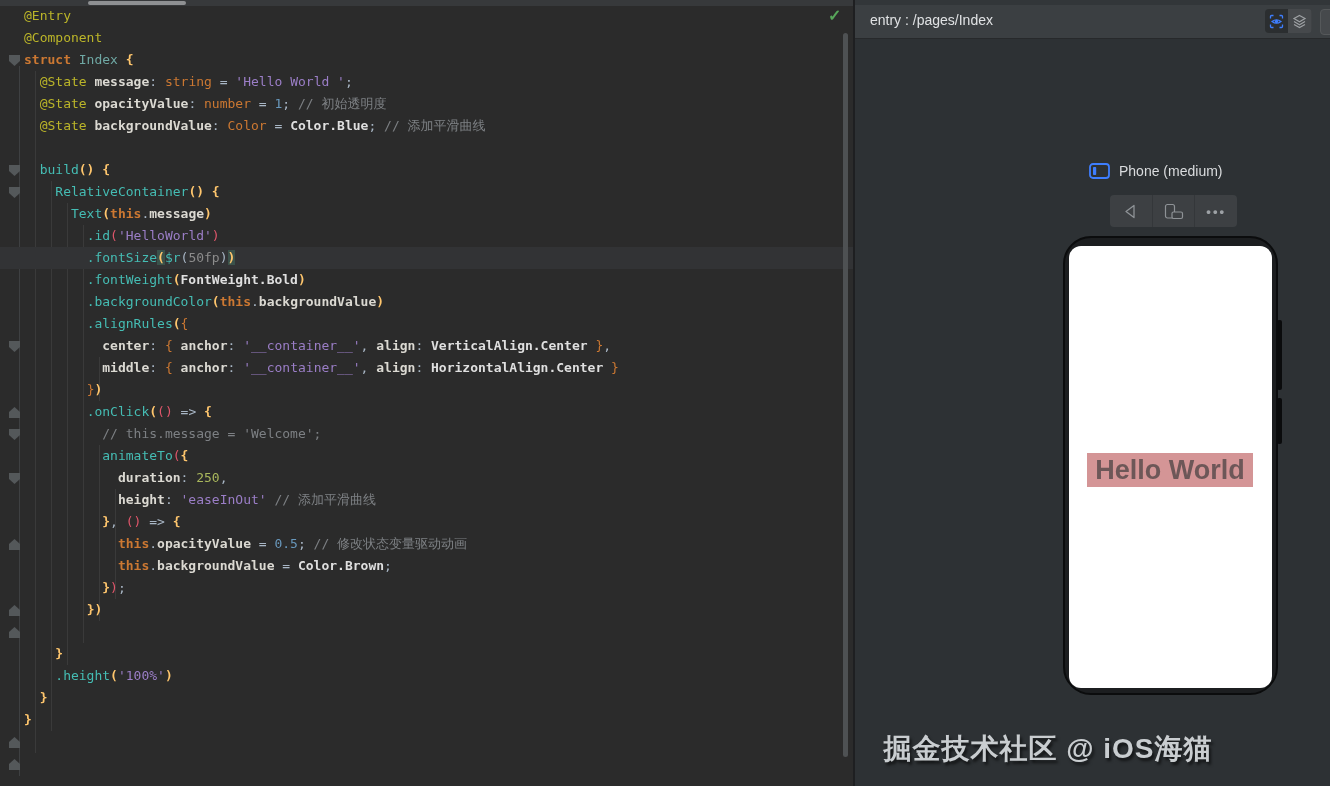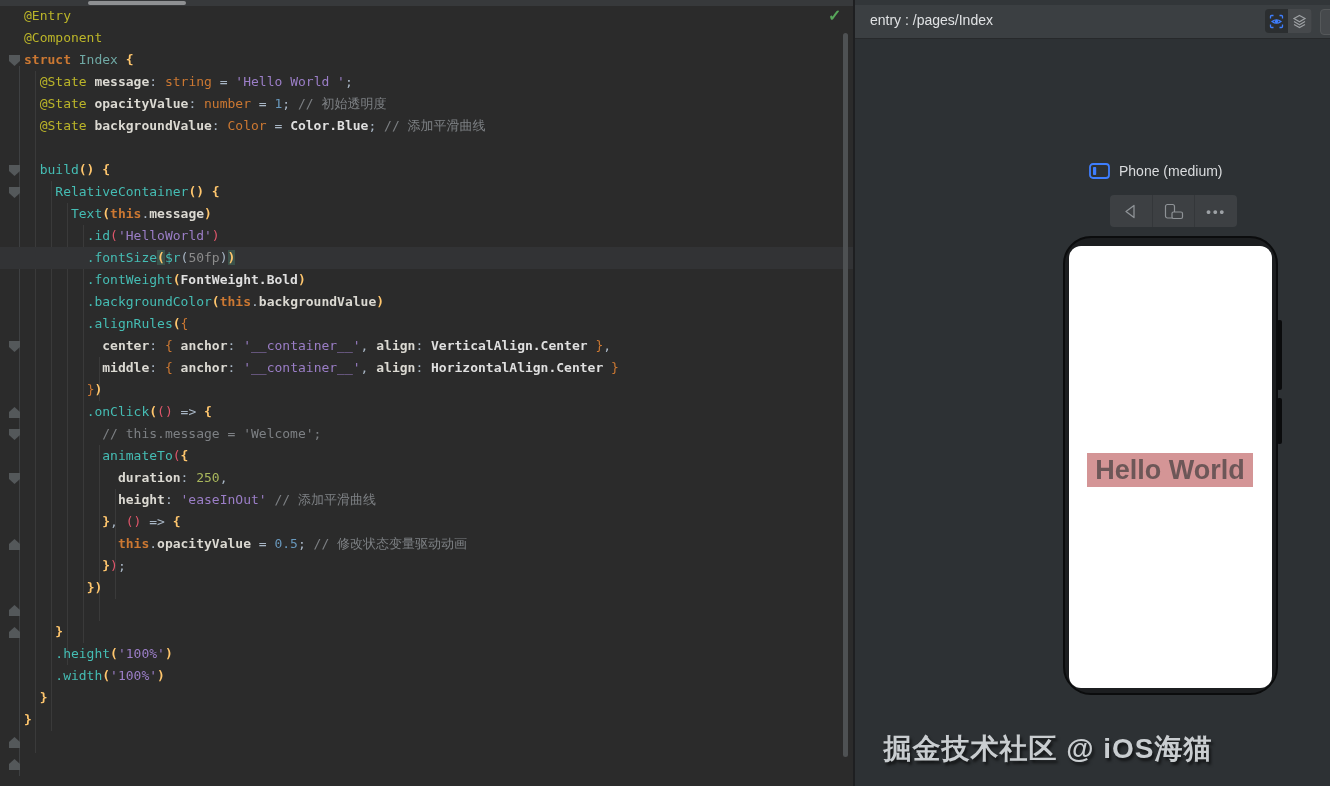--- a/index.html
+++ b/index.html
@@ -113,26 +113,26 @@
         <div class="code-line"><span class="tk-pl">          </span><span class="tk-prop">center</span><span class="tk-pl">: </span><span class="tk-b2">{</span><span class="tk-pl"> </span><span class="tk-prop">anchor</span><span class="tk-pl">: </span><span class="tk-str">'__container__'</span><span class="tk-pl">, </span><span class="tk-prop">align</span><span class="tk-pl">: </span><span class="tk-bold">VerticalAlign.Center</span><span class="tk-pl"> </span><span class="tk-b2">}</span><span class="tk-pl">,</span></div>
         <div class="code-line"><span class="tk-pl">          </span><span class="tk-prop">middle</span><span class="tk-pl">: </span><span class="tk-b2">{</span><span class="tk-pl"> </span><span class="tk-prop">anchor</span><span class="tk-pl">: </span><span class="tk-str">'__container__'</span><span class="tk-pl">, </span><span class="tk-prop">align</span><span class="tk-pl">: </span><span class="tk-bold">HorizontalAlign.Center</span><span class="tk-pl"> </span><span class="tk-b2">}</span></div>
         <div class="code-line"><span class="tk-pl">        </span><span class="tk-b2">}</span><span class="tk-b1">)</span></div>
         <div class="code-line"><span class="tk-pl">        </span><span class="tk-fn">.onClick</span><span class="tk-b1">(</span><span class="tk-b3">()</span><span class="tk-pl"> =&gt; </span><span class="tk-b1">{</span></div>
         <div class="code-line"><span class="tk-pl">          </span><span class="tk-cmt">// this.message = 'Welcome';</span></div>
         <div class="code-line"><span class="tk-pl">          </span><span class="tk-fn">animateTo</span><span class="tk-b3">(</span><span class="tk-b1">{</span></div>
         <div class="code-line"><span class="tk-pl">            </span><span class="tk-prop">duration</span><span class="tk-pl">: </span><span class="tk-num2">250</span><span class="tk-pl">,</span></div>
         <div class="code-line"><span class="tk-pl">            </span><span class="tk-prop">height</span><span class="tk-pl">: </span><span class="tk-str">'easeInOut'</span><span class="tk-pl"> </span><span class="tk-cmt">// 添加平滑曲线</span></div>
         <div class="code-line"><span class="tk-pl">          </span><span class="tk-b1">}</span><span class="tk-pl">, </span><span class="tk-b3">()</span><span class="tk-pl"> =&gt; </span><span class="tk-b1">{</span></div>
         <div class="code-line"><span class="tk-pl">            </span><span class="tk-kw">this</span><span class="tk-pl">.</span><span class="tk-prop">opacityValue</span><span class="tk-pl"> = </span><span class="tk-num">0.5</span><span class="tk-pl">; </span><span class="tk-cmt">// 修改状态变量驱动动画</span></div>
+        <div class="code-line"><span class="tk-pl">            </span><span class="tk-kw">this</span><span class="tk-pl">.</span><span class="tk-prop">backgroundValue</span><span class="tk-pl"> = </span><span class="tk-bold">Color.Brown</span><span class="tk-pl">;</span></div>
         <div class="code-line"><span class="tk-pl">          </span><span class="tk-b1">}</span><span class="tk-b3">)</span><span class="tk-pl">;</span></div>
         <div class="code-line"><span class="tk-pl">        </span><span class="tk-b1">}</span><span class="tk-b1">)</span></div>
         <div class="code-line"></div>
         <div class="code-line"><span class="tk-pl">    </span><span class="tk-b1">}</span></div>
         <div class="code-line"><span class="tk-pl">    </span><span class="tk-fn">.height</span><span class="tk-b1">(</span><span class="tk-str">'100%'</span><span class="tk-b1">)</span></div>
-        <div class="code-line"><span class="tk-pl">    </span><span class="tk-fn">.width</span><span class="tk-b1">(</span><span class="tk-str">'100%'</span><span class="tk-b1">)</span></div>
         <div class="code-line"><span class="tk-pl">  </span><span class="tk-b1">}</span></div>
         <div class="code-line"><span class="tk-b1">}</span></div>
       </div>
     <div id="fold-markers">
         <div class="fm fm-down" style="top: 55px;"></div>
         <div class="fm fm-down" style="top: 165px;"></div>
         <div class="fm fm-down" style="top: 187px;"></div>
         <div class="fm fm-down" style="top: 341px;"></div>
         <div class="fm fm-down" style="top: 429px;"></div>
         <div class="fm fm-down" style="top: 473px;"></div>

